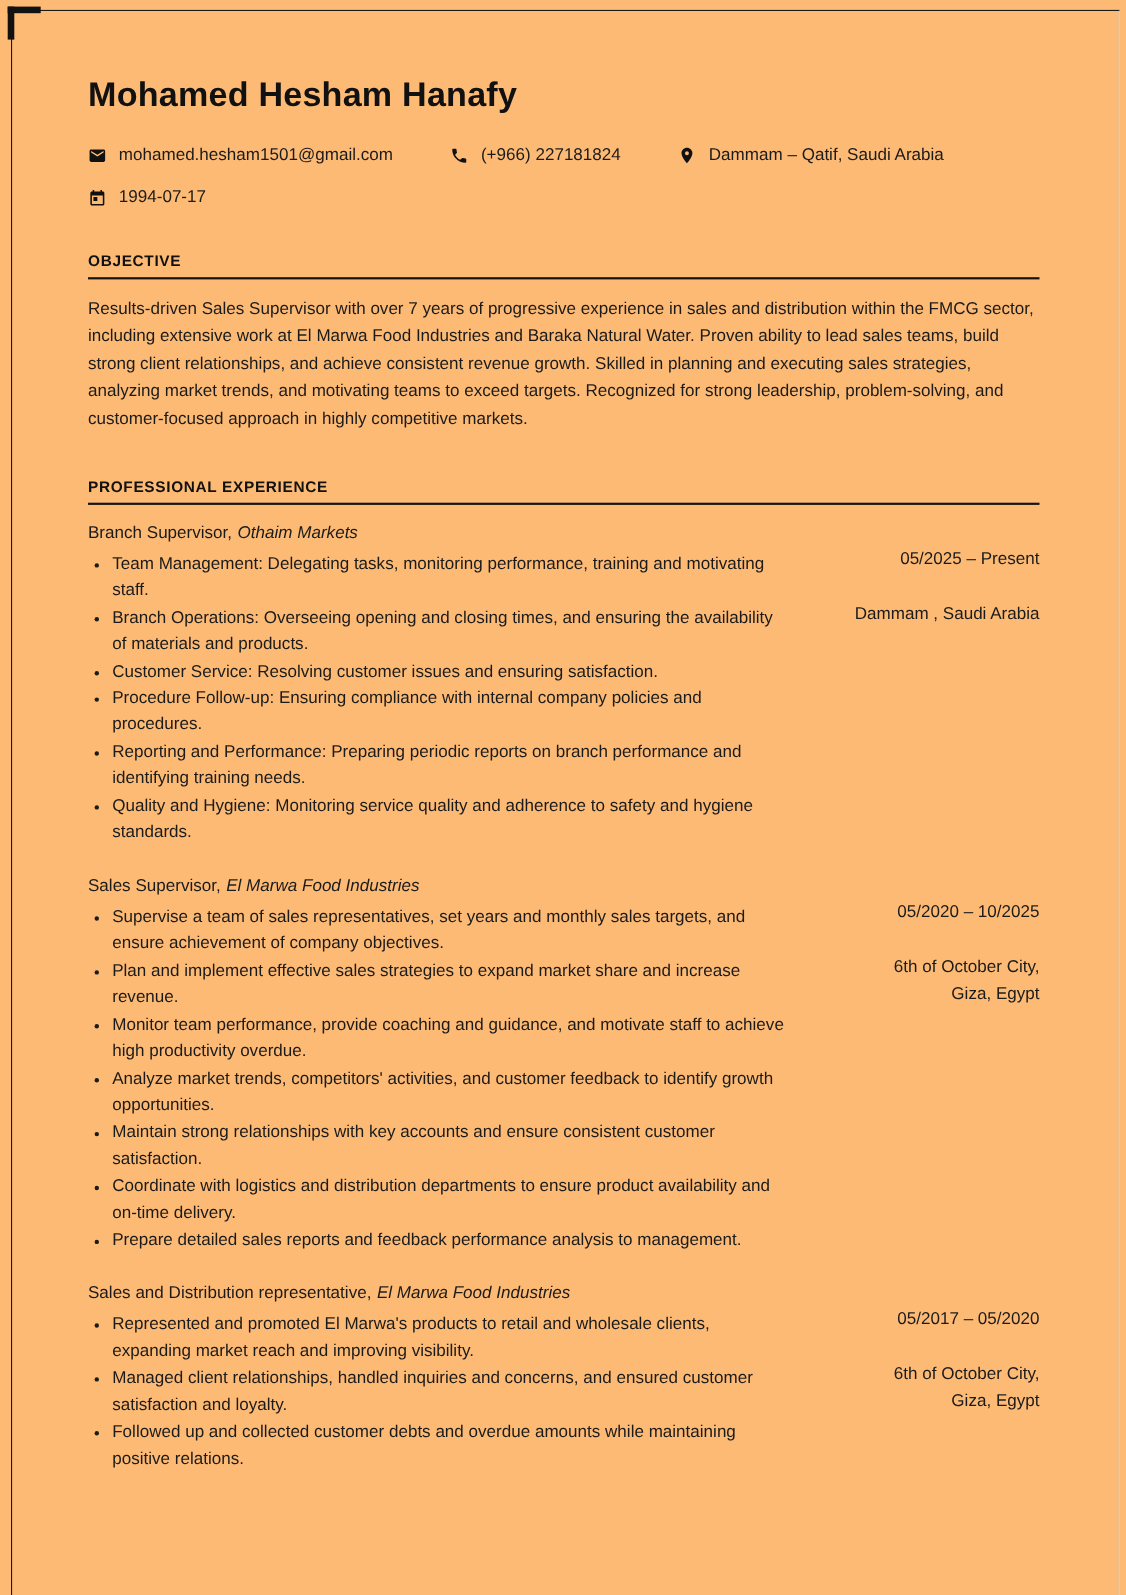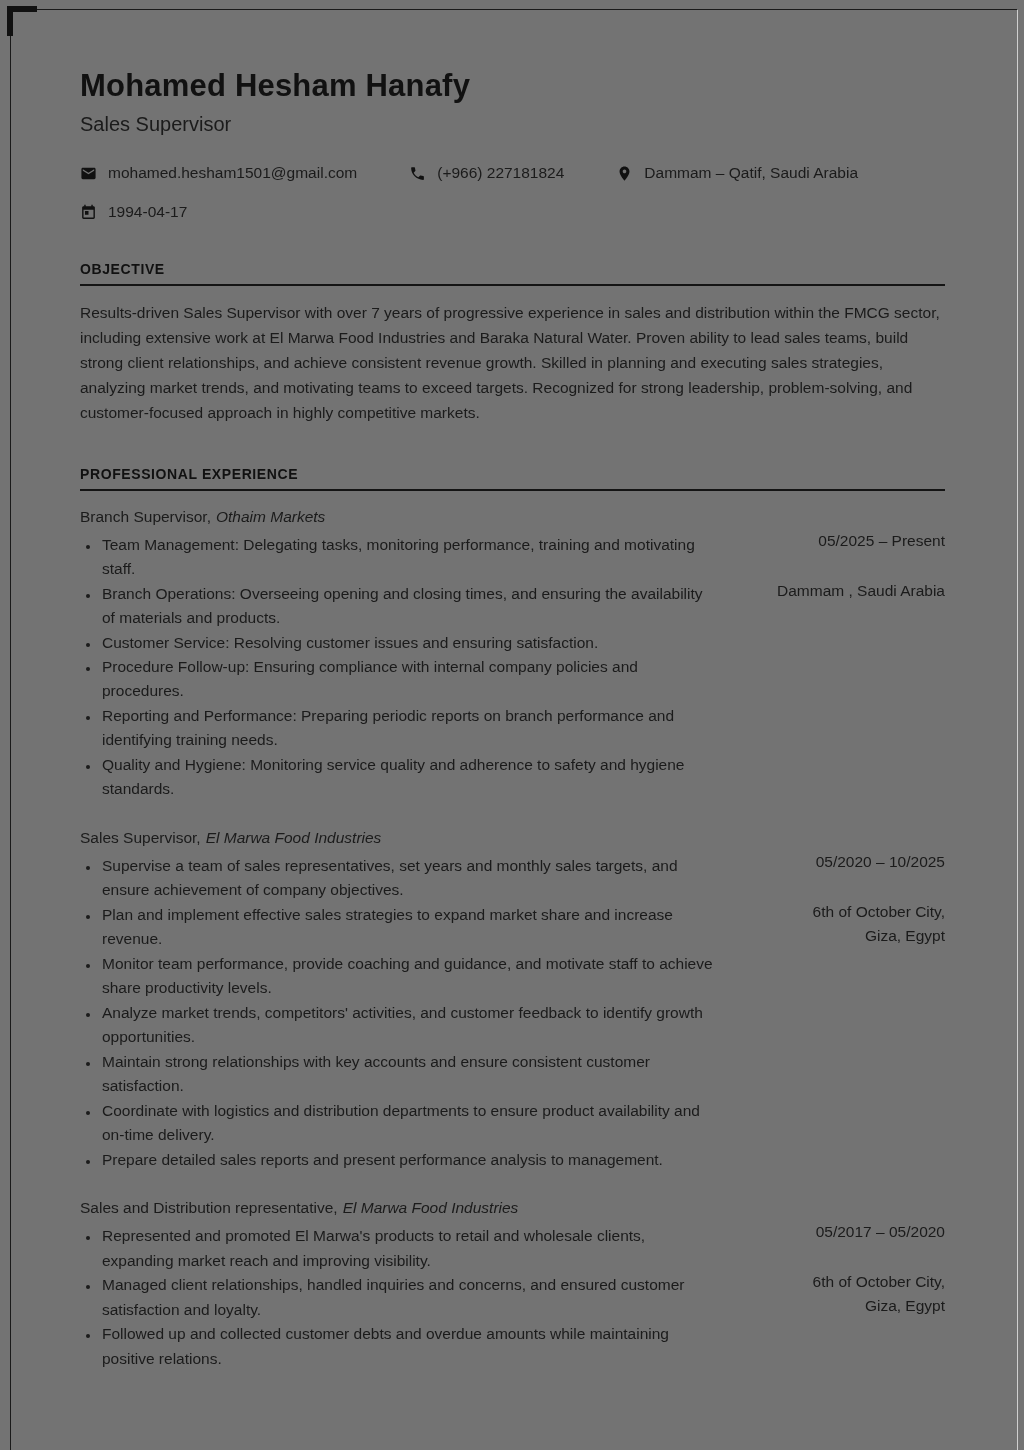--- a/index.html
+++ b/index.html
@@ -6,21 +6,21 @@
   html, body { background: #ffffff; }
   body {
     font-family: "Liberation Sans", "DejaVu Sans", sans-serif;
     color: #1b1b1b;
   }
   .page {
     position: relative;
     width: 1024px;
     min-height: 1450px;
     margin: 0 auto;
-    background: #737373;
+    background: #fdba74;
     overflow: hidden;
   }
   .frame {
     position: absolute;
     inset: 9px 6px 0 10px;
     border-left: 1.5px solid #1a1a1a;
     border-top: 1.5px solid #1a1a1a;
     border-right: 1px solid #cfcfcf;
     pointer-events: none;
   }
@@ -113,21 +113,20 @@
 </head>
 <body>
 
 <div class="page">
   <div class="frame"></div>
   <div class="corner"></div>
 
   <div class="content">
 
     <h1 class="name">Mohamed Hesham Hanafy</h1>
-    <div class="person-title">Sales Supervisor</div>
 
     <div class="contact-row">
       <div class="contact-item">
         <span class="icon">
           <svg viewBox="0 0 24 24">
               <path d="M20 4H4c-1.1 0-2 .9-2 2v12c0 1.1.9 2 2 2h16c1.1 0 2-.9 2-2V6c0-1.1-.9-2-2-2zm0 4l-8 5-8-5V6l8 5 8-5v2z"></path>
             </svg>
         </span>
         <span>mohamed.hesham1501@gmail.com</span>
       </div>
@@ -149,21 +148,21 @@
       </div>
     </div>
 
     <div class="contact-row second">
       <div class="contact-item">
         <span class="icon">
           <svg viewBox="0 0 24 24">
               <path d="M19 3h-1V1h-2v2H8V1H6v2H5c-1.11 0-1.99.9-1.99 2L3 19c0 1.1.89 2 2 2h14c1.1 0 2-.9 2-2V5c0-1.1-.9-2-2-2zm0 16H5V8h14v11zM7 10h5v5H7z"></path>
             </svg>
         </span>
-        <span>1994-04-17</span>
+        <span>1994-07-17</span>
       </div>
     </div>
 
     <section class="block">
       <h2 class="section-heading">OBJECTIVE</h2>
       <p class="objective-text">Results-driven Sales Supervisor with over 7 years of progressive experience in sales and distribution within the FMCG sector, including extensive work at El Marwa Food Industries and Baraka Natural Water. Proven ability to lead sales teams, build strong client relationships, and achieve consistent revenue growth. Skilled in planning and executing sales strategies, analyzing market trends, and motivating teams to exceed targets. Recognized for strong leadership, problem-solving, and customer-focused approach in highly competitive markets.</p>
     </section>
 
     <section class="block">
       <h2 class="section-heading">PROFESSIONAL EXPERIENCE</h2>
@@ -191,25 +190,25 @@
         </div>
 
         <div class="job">
           <div class="job-main">
             <div class="job-head">
               <span class="jt">Sales Supervisor,</span><span class="jc">El Marwa Food Industries</span>
             </div>
             <ul>
               <li>Supervise a team of sales representatives, set years and monthly sales targets, and ensure achievement of company objectives.</li>
               <li>Plan and implement effective sales strategies to expand market share and increase revenue.</li>
-              <li>Monitor team performance, provide coaching and guidance, and motivate staff to achieve share productivity levels.</li>
+              <li>Monitor team performance, provide coaching and guidance, and motivate staff to achieve high productivity overdue.</li>
               <li>Analyze market trends, competitors' activities, and customer feedback to identify growth opportunities.</li>
               <li>Maintain strong relationships with key accounts and ensure consistent customer satisfaction.</li>
               <li>Coordinate with logistics and distribution departments to ensure product availability and on-time delivery.</li>
-              <li>Prepare detailed sales reports and present performance analysis to management.</li>
+              <li>Prepare detailed sales reports and feedback performance analysis to management.</li>
             </ul>
           </div>
           <div class="job-side">
             <div class="dates">05/2020 – 10/2025</div>
             <div class="loc">6th of October City,
 Giza, Egypt</div>
           </div>
         </div>
 
         <div class="job">

